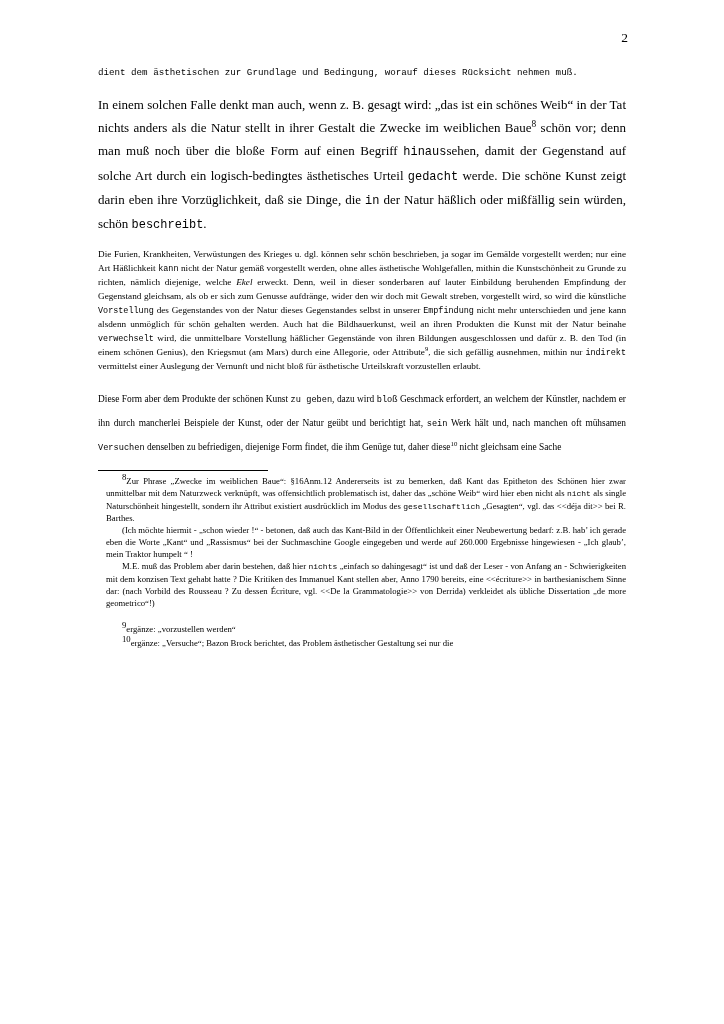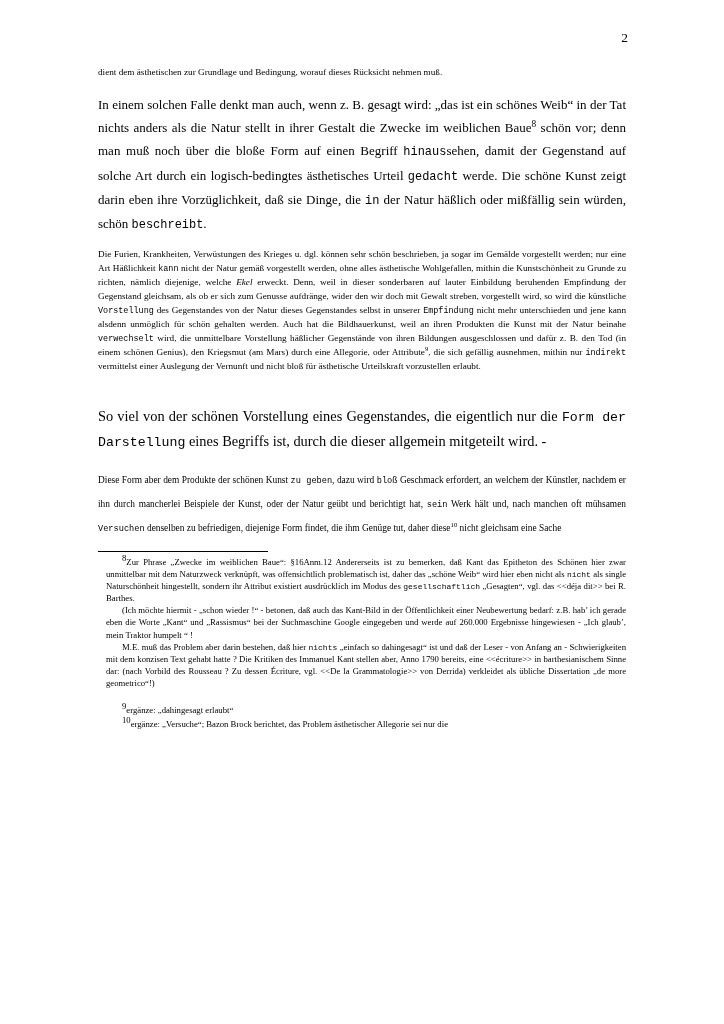--- a/index.html
+++ b/index.html
@@ -31,20 +31,21 @@
   }
   .mono {
     font-family: "Liberation Mono", monospace;
     font-size: 0.92em;
   }
   .small-lead {
     font-size: 9.2px;
     line-height: 1.42;
     text-align: justify;
     margin: 0 0 0 0;
+    font-family: Liberation Mono, monospace;
   }
   .body-big {
     font-size: 13px;
     line-height: 1.78;
     text-align: justify;
     margin: 14px 0 0 0;
     text-indent: 0;
   }
   .note {
     font-size: 9.2px;
@@ -101,46 +102,43 @@
     <p class="small-lead">dient dem ästhetischen zur Grundlage und Bedingung, worauf dieses Rücksicht nehmen muß.</p>
 
     <p class="body-big">
       <span>In einem solchen Falle denkt man auch, wenn z. B. gesagt wird: „das ist ein schönes Weib“ in der Tat nichts anders als die Natur stellt in ihrer Gestalt die Zwecke im weiblichen Baue</span><sup>8</sup><span> schön vor; denn man muß noch über die bloße Form auf einen Begriff </span><span class="mono">hinaus</span><span>sehen, damit der Gegenstand auf solche Art durch ein logisch-bedingtes ästhetisches Urteil </span><span class="mono">gedacht</span><span> werde. Die schöne Kunst zeigt darin eben ihre Vorzüglichkeit, daß sie Dinge, die </span><span class="mono">in</span><span> der Natur häßlich oder mißfällig sein würden, schön </span><span class="mono">beschreibt</span><span>.</span>
     </p>
 
     <p class="note">
       <span>Die Furien, Krankheiten, Verwüstungen des Krieges u. dgl. können sehr schön beschrieben, ja sogar im Gemälde vorgestellt werden; nur eine Art Häßlichkeit </span><span class="mono">kann</span><span> nicht der Natur gemäß vorgestellt werden, ohne alles ästhetische Wohlgefallen, mithin die Kunstschönheit zu Grunde zu richten, nämlich diejenige, welche </span><em>Ekel</em><span> erweckt. Denn, weil in dieser sonderbaren auf lauter Einbildung beruhenden Empfindung der Gegenstand gleichsam, als ob er sich zum Genusse aufdränge, wider den wir doch mit Gewalt streben, vorgestellt wird, so wird die künstliche </span><span class="mono">Vorstellung</span><span> des Gegenstandes von der Natur dieses Gegenstandes selbst in unserer </span><span class="mono">Empfindung</span><span> nicht mehr unterschieden und jene kann alsdenn unmöglich für schön gehalten werden. Auch hat die Bildhauerkunst, weil an ihren Produkten die Kunst mit der Natur beinahe </span><span class="mono">verwechselt</span><span> wird, die unmittelbare Vorstellung häßlicher Gegenstände von ihren Bildungen ausgeschlossen und dafür z. B. den Tod (in einem schönen Genius), den Kriegsmut (am Mars) durch eine Allegorie, oder Attribute</span><sup>9</sup><span>, die sich gefällig ausnehmen, mithin nur </span><span class="mono">indirekt</span><span> vermittelst einer Auslegung der Vernunft und nicht bloß für ästhetische Urteilskraft vorzustellen erlaubt.</span>
     </p>
 
-    <p class="body-big2">
-      <span>So viel von der schönen Vorstellung eines Gegenstandes, die eigentlich nur die </span><span class="mono">Form der Darstellung</span><span> eines Begriffs ist, durch die dieser allgemein mitgeteilt wird. -</span>
-    </p>
 
     <p class="note-wide">
       <span>Diese Form aber dem Produkte der schönen Kunst </span><span class="mono">zu geben</span><span>, dazu wird </span><span class="mono">bloß</span><span> Geschmack erfordert, an welchem der Künstler, nachdem er ihn durch mancherlei Beispiele der Kunst, oder der Natur geübt und berichtigt hat, </span><span class="mono">sein</span><span> Werk hält und, nach manchen oft mühsamen </span><span class="mono">Versuchen</span><span> denselben zu befriedigen, diejenige Form findet, die ihm Genüge tut, daher diese</span><sup>10</sup><span> nicht gleichsam eine Sache</span>
     </p>
 
     <div class="rule"></div>
 
     <div class="footnotes">
 
       <p class="fn indent">
         <span class="fnmark">8</span><span>Zur Phrase „Zwecke im weiblichen Baue“: §16Anm.12 Andererseits ist zu bemerken, daß Kant das Epitheton des Schönen hier zwar unmittelbar mit dem Naturzweck verknüpft, was offensichtlich problematisch ist, daher das „schöne Weib“ wird hier eben nicht als </span><span class="mono">nicht</span><span> als single Naturschönheit hingestellt, sondern ihr Attribut existiert ausdrücklich im Modus des </span><span class="mono">gesellschaftlich</span><span> „Gesagten“, vgl. das &lt;&lt;déja dit&gt;&gt; bei R. Barthes.</span>
       </p>
 
       <p class="fn indent">(Ich möchte hiermit - „schon wieder !“ - betonen, daß auch das Kant-Bild in der Öffentlichkeit einer Neubewertung bedarf: z.B. hab’ ich gerade eben die Worte „Kant“ und „Rassismus“ bei der Suchmaschine Google eingegeben und werde auf 260.000 Ergebnisse hingewiesen - „Ich glaub’, mein Traktor humpelt “ !</p>
 
       <p class="fn indent">
         <span>M.E. muß das Problem aber darin bestehen, daß hier </span><span class="mono">nichts</span><span> „einfach so dahingesagt“ ist und daß der Leser - von Anfang an - Schwierigkeiten mit dem konzisen Text gehabt hatte ? Die Kritiken des Immanuel Kant stellen aber, Anno 1790 bereits, eine &lt;&lt;écriture&gt;&gt; in barthesianischem Sinne dar: (nach Vorbild des Rousseau ? Zu dessen Écriture, vgl. &lt;&lt;De la Grammatologie&gt;&gt; von Derrida) verkleidet als übliche Dissertation „de more geometrico“!)</span>
       </p>
 
       <p class="fn indent fn-gap" style="margin-top:14px;">
-        <span class="fnmark">9</span><span>ergänze: „dahingesagt erlaubt“</span>
+        <span class="fnmark">9</span><span>ergänze: „vorzustellen werden“</span>
       </p>
 
       <p class="fn indent" style="margin-top:2px;">
-        <span class="fnmark">10</span><span>ergänze: „Versuche“; Bazon Brock berichtet, das Problem ästhetischer Allegorie sei nur die</span>
+        <span class="fnmark">10</span><span>ergänze: „Versuche“; Bazon Brock berichtet, das Problem ästhetischer Gestaltung sei nur die</span>
       </p>
 
     </div>
 
   </div>
 </div>
 
 </body></html>

